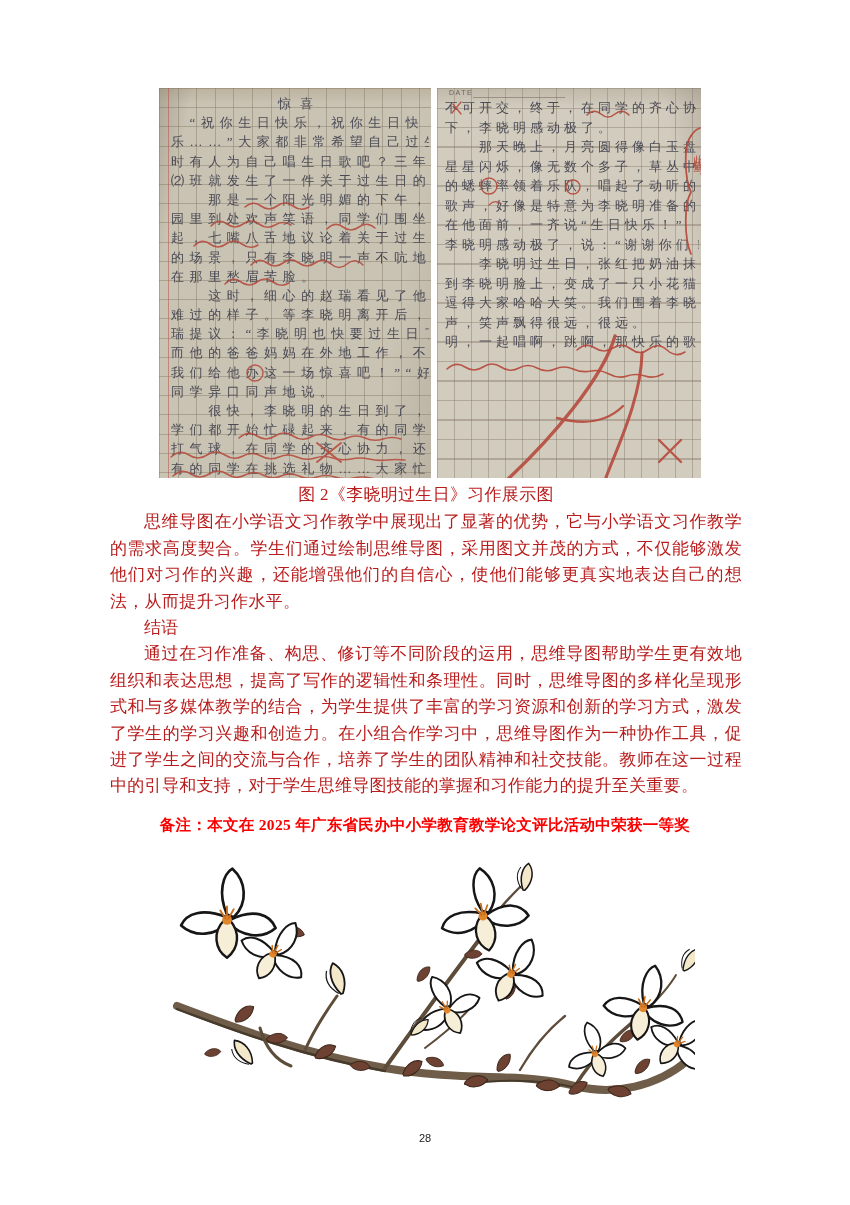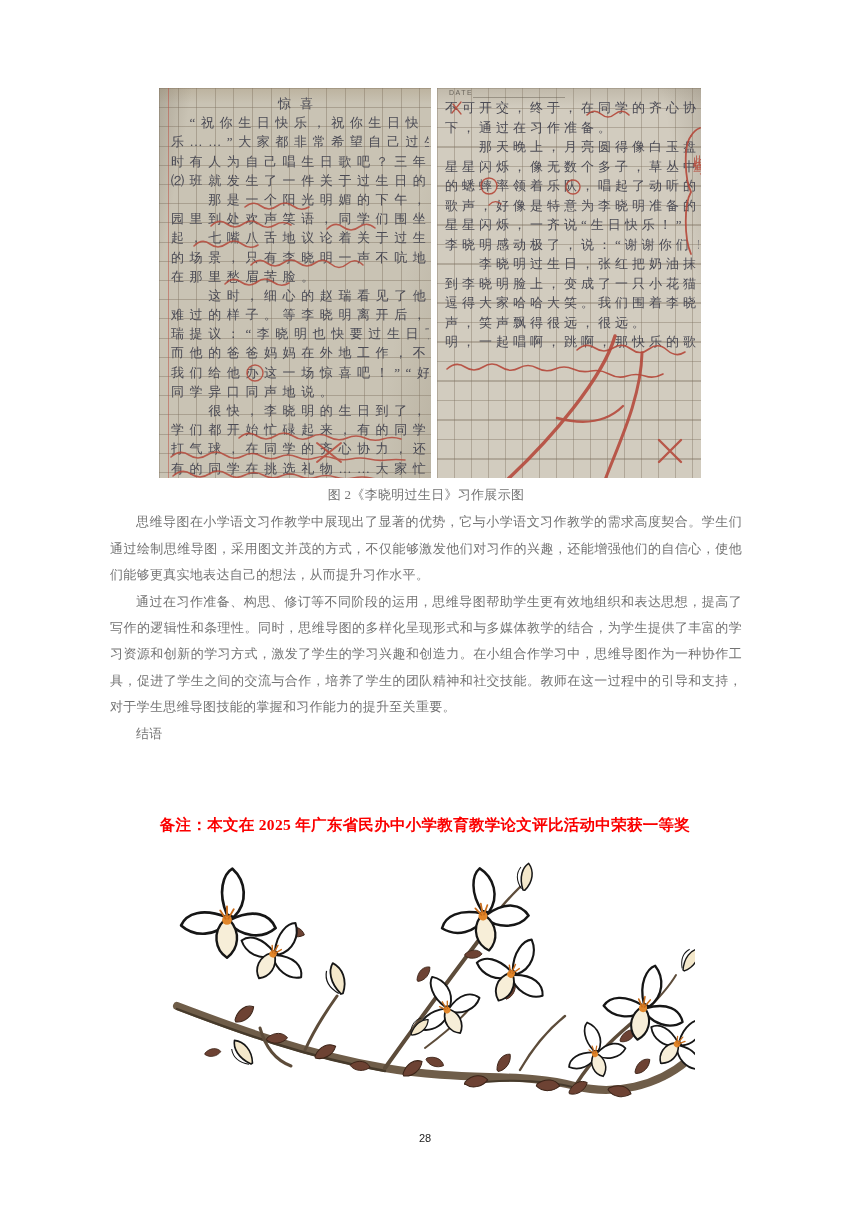--- a/index.html
+++ b/index.html
@@ -36,22 +36,22 @@
   .rows-right .hw-row{height:19.5px;line-height:19.5px;letter-spacing:4px;}
   .hw-title{text-align:center;letter-spacing:9px;}
   .date-label{position:absolute;top:1px;left:12px;font-size:7px;letter-spacing:1.5px;
     color:#6a655c;font-family:"Liberation Sans","DejaVu Sans",sans-serif;}
   .date-line{position:absolute;top:9px;left:36px;width:92px;border-bottom:1px solid rgba(95,88,76,.45);}
   .margin-note{position:absolute;top:58px;right:-3px;writing-mode:vertical-rl;
     font-size:10.5px;color:#b5483a;letter-spacing:5px;line-height:12px;}
   .overlay{position:absolute;inset:0;width:100%;height:100%;pointer-events:none;}
 
   
-  .article{position:absolute;left:110px;top:482px;width:632px;font-size:13px;
-    line-height:26.4px;color:#737373;text-align:justify;letter-spacing:.3px;}
+  .article{position:absolute;left:110px;top:482px;width:632px;font-size:17px;
+    line-height:26.4px;color:#b91c1c;text-align:justify;letter-spacing:.3px;}
   .caption{text-align:center;text-indent:0;margin:0 0 1px 0;}
   .article p{margin:0;text-indent:2em;}
   .remark{position:absolute;top:795px;left:0;width:100%;text-align:center;
     font-weight:bold;color:#fb0000;font-size:15.5px;letter-spacing:.3px;margin-top:20px;}
 
   
   .flower{position:absolute;top:858px;left:165px;width:530px;height:250px;}
 
   .page-number{position:absolute;top:1132px;left:0;width:100%;text-align:center;
     font-size:11px;color:#222;font-family:Liberation Sans, sans-serif;}
@@ -102,26 +102,26 @@
           <path d="M14,388 q9,-8 18,-2 t18,0 t18,0 t18,1 t18,0 t18,1 t18,0 t18,1 t18,0 t18,1 t18,0 t18,1"></path>
         </g>
       </svg>
     </div>
 
     <div class="nbpage page-right">
       <div class="date-label">DATE</div>
       <div class="date-line"></div>
       <div class="rows-right">
         <div class="hw-row">不可开交，终于，在同学的齐心协力</div>
-        <div class="hw-row">下，通过在习作准备。</div>
+        <div class="hw-row">下，李晓明感动极了。</div>
         <div class="hw-row">　　那天晚上，月亮圆得像白玉盘，</div>
         <div class="hw-row">星星闪烁，像无数个多子，草丛中</div>
         <div class="hw-row">的蟋蟀率领着乐队，唱起了动听的</div>
         <div class="hw-row">歌声，好像是特意为李晓明准备的。</div>
-        <div class="hw-row">星星闪烁，一齐说“生日快乐！”</div>
+        <div class="hw-row">在他面前，一齐说“生日快乐！”</div>
         <div class="hw-row">李晓明感动极了，说：“谢谢你们！”</div>
         <div class="hw-row">　　李晓明过生日，张红把奶油抹</div>
         <div class="hw-row">到李晓明脸上，变成了一只小花猫，</div>
         <div class="hw-row">逗得大家哈哈大笑。我们围着李晓</div>
         <div class="hw-row">声，笑声飘得很远，很远。</div>
         <div class="hw-row">明，一起唱啊，跳啊，那快乐的歌</div>
       </div>
       <div class="margin-note">此描写</div>
       <svg class="overlay" viewBox="0 0 264 390">
         <g fill="none" stroke="#b5483a" stroke-width="1.6" stroke-linecap="round" opacity="0.9">
@@ -141,22 +141,22 @@
           <path d="M120,330 C150,338 172,332 186,318" stroke-width="2.4"></path>
           <path d="M222,352 L244,374 M244,352 L222,374" stroke-width="2.4"></path>
         </g>
       </svg>
     </div>
   </div>
 
   <div class="article">
     <div class="caption">图 2《李晓明过生日》习作展示图</div>
     <p>思维导图在小学语文习作教学中展现出了显著的优势，它与小学语文习作教学的需求高度契合。学生们通过绘制思维导图，采用图文并茂的方式，不仅能够激发他们对习作的兴趣，还能增强他们的自信心，使他们能够更真实地表达自己的想法，从而提升习作水平。</p>
+    <p>结语</p>
     <p>通过在习作准备、构思、修订等不同阶段的运用，思维导图帮助学生更有效地组织和表达思想，提高了写作的逻辑性和条理性。同时，思维导图的多样化呈现形式和与多媒体教学的结合，为学生提供了丰富的学习资源和创新的学习方式，激发了学生的学习兴趣和创造力。在小组合作学习中，思维导图作为一种协作工具，促进了学生之间的交流与合作，培养了学生的团队精神和社交技能。教师在这一过程中的引导和支持，对于学生思维导图技能的掌握和习作能力的提升至关重要。</p>
-    <p>结语</p>
   </div>
 
   <div class="remark">备注：本文在 2025 年广东省民办中小学教育教学论文评比活动中荣获一等奖</div>
 
   <svg class="flower" viewBox="0 0 530 250">
     <defs>
       <g id="flw">
         <path d="M0,-4 C-7,-20 -3,-34 4,-38 C14,-29 16,-13 5,-2 Z" fill="#ffffff" stroke="#161616" stroke-width="2" stroke-linejoin="round"></path>
         <path d="M0,-2 C-18,-9 -30,-5 -34,4 C-24,13 -8,12 0,2 Z" fill="#ffffff" stroke="#161616" stroke-width="2" stroke-linejoin="round"></path>
         <path d="M2,0 C20,-9 32,-4 36,6 C26,15 10,12 1,2 Z" fill="#ffffff" stroke="#161616" stroke-width="2" stroke-linejoin="round"></path>

